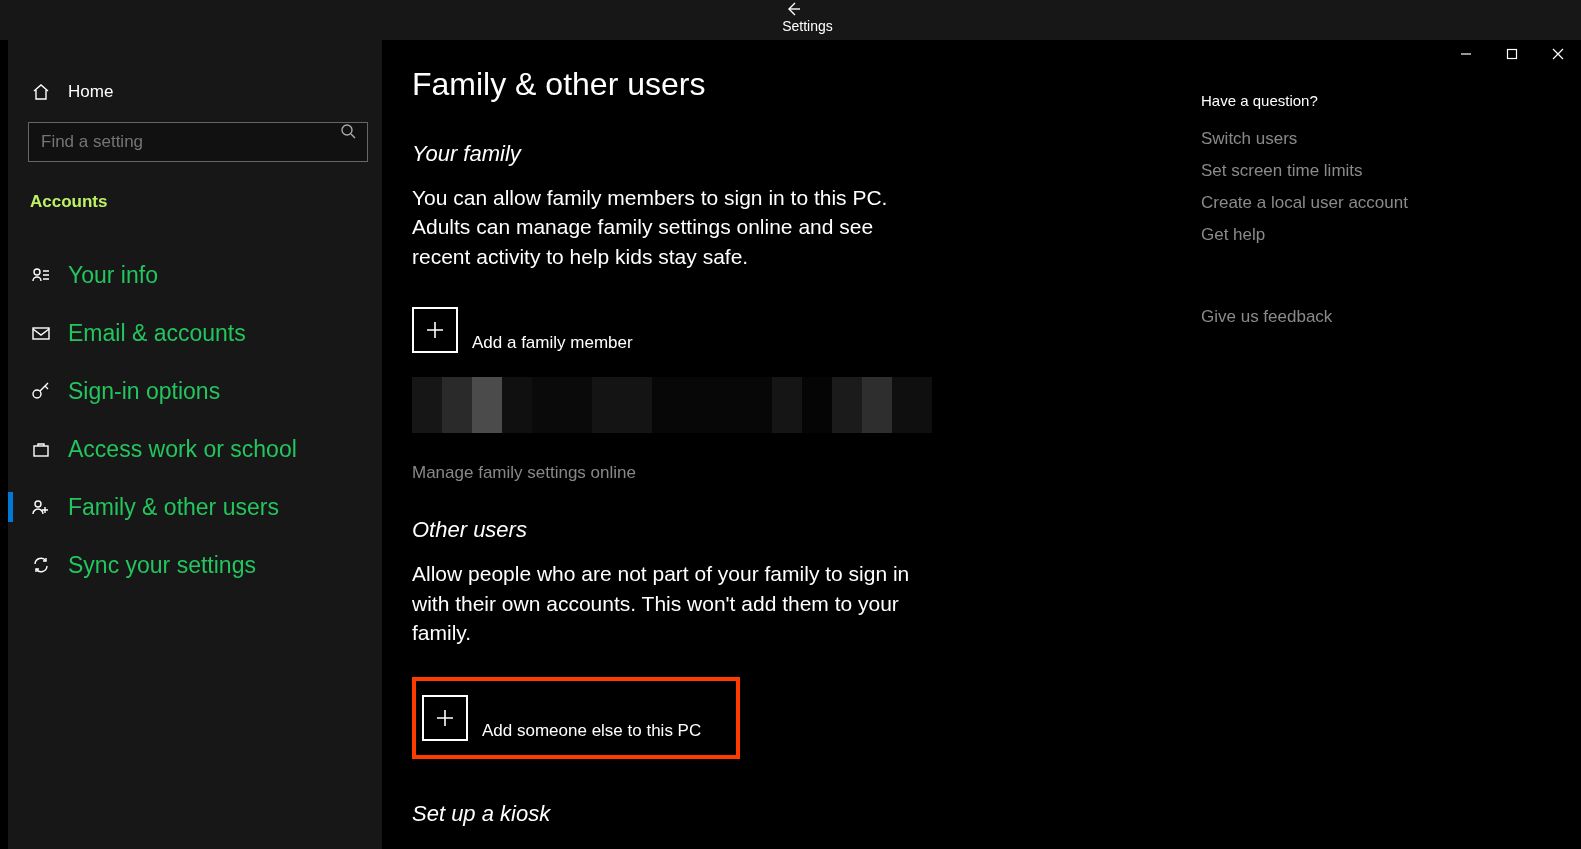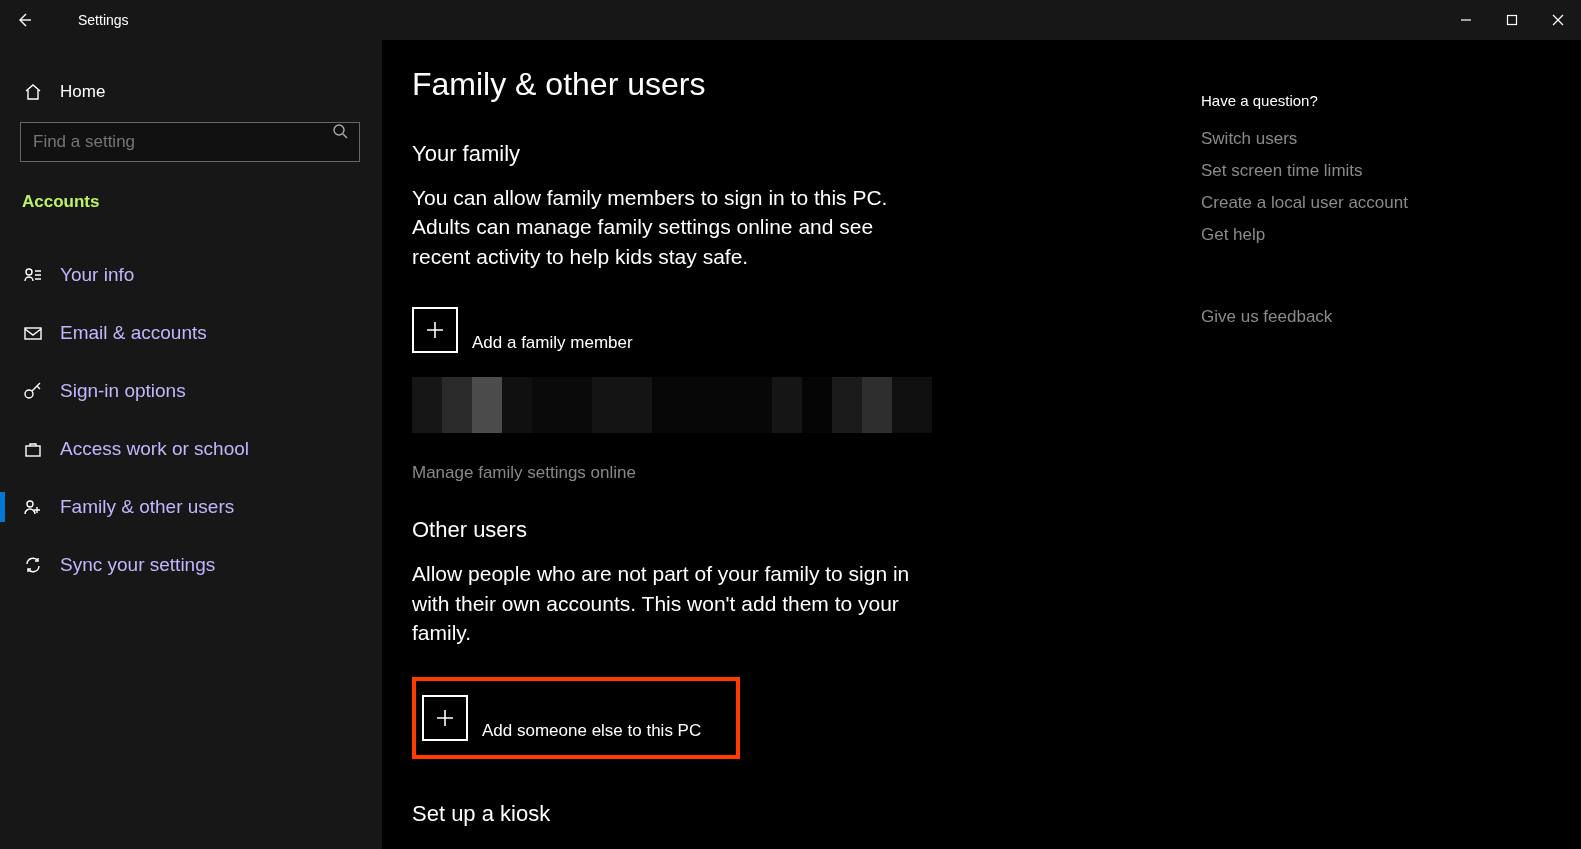--- a/index.html
+++ b/index.html
@@ -14,39 +14,40 @@
     position: relative;
   }
   .titlebar {
     position: absolute;
     top: 0; left: 0; right: 0;
     height: 40px;
     display: flex;
     align-items: center;
     background: #171717;
     z-index: 10;
+    flex-direction: column;
   }
   .titlebar .back {
     width: 40px; height: 40px;
     display: flex; align-items: center; justify-content: center;
     margin-left: 4px;
     cursor: pointer;
   }
   .titlebar .title { margin-left: 34px; font-size: 14px; color: #fff; }
   .titlebar .sysbtns { margin-left: auto; display: flex; }
   .titlebar .sysbtn {
     width: 46px; height: 40px;
     display: flex; align-items: center; justify-content: center;
     cursor: pointer;
   }
   .titlebar svg { stroke: #fff; }
 
   .sidebar {
     position: absolute;
-    top: 40px; left: 0; bottom: 0;
+    top: 40px; left: 8px; bottom: 0;
     width: 438px;
     background: #171717;
     padding-top: 26px;
   }
   .home-row {
     display: flex; align-items: center;
     height: 52px; padding-left: 22px;
     cursor: pointer;
   }
   .home-row .icon { width: 22px; display:flex; justify-content:center; }
@@ -77,31 +78,31 @@
     padding-left: 22px;
     cursor: pointer;
     position: relative;
   }
   .nav-item.selected::before {
     content: "";
     position: absolute; left: 0; top: 14px; bottom: 14px;
     width: 5px; background: #0078d4;
   }
   .nav-item .icon { width: 22px; display:flex; justify-content:center; }
-  .nav-item .label { margin-left: 16px; font-size: 19px; color:#c4b5fd; }
+  .nav-item .label { margin-left: 16px; font-size: 23px; color:#22c55e; }
 
   .main {
     position: absolute;
     top: 40px; left: 382px; right: 0; bottom: 0;
     background: #000;
     padding: 26px 0 0 30px;
     overflow: hidden;
   }
   .page-title { font-size: 32px; font-weight: 400; margin-bottom: 38px; }
-  .section-title { font-size: 22px; font-weight: 400; margin-bottom: 16px; }
+  .section-title { font-size: 22px; font-weight: 400; margin-bottom: 16px; font-style: italic; }
   .section-desc {
     font-size: 21px; color:#fff; line-height: 1.4;
     max-width: 520px; margin-bottom: 30px;
   }
   .add-row {
     display: flex; align-items: flex-end;
     margin-bottom: 18px;
     cursor: pointer;
     padding: 6px 0;
   }

